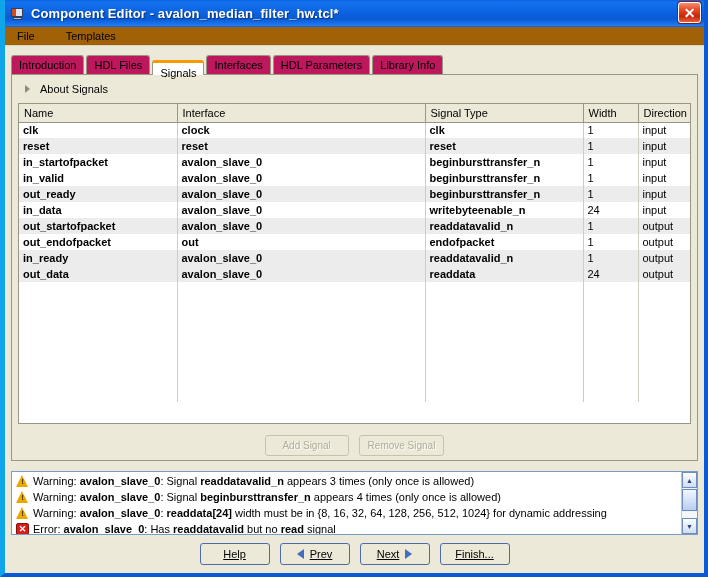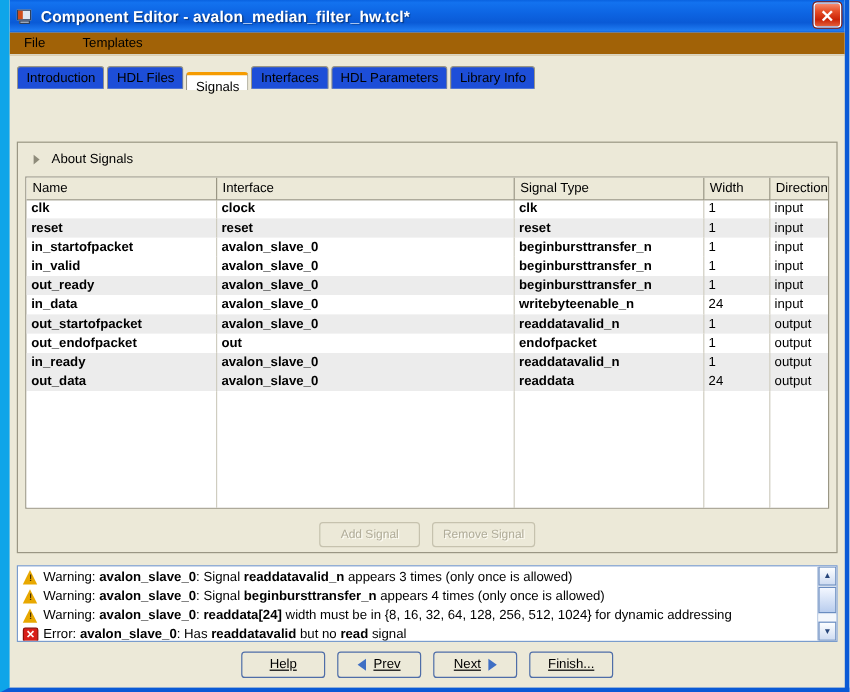--- a/index.html
+++ b/index.html
@@ -14,21 +14,21 @@
     -webkit-font-smoothing: none;
   }
 
   #app {
     position: relative;
     width: 708px;
     height: 577px;
     box-sizing: border-box;
     overflow: hidden;
     background: #ece9d8;
-    border-left: 8px solid #0ea5e9;
+    border-left: 5px solid #0ea5e9;
     border-right: 4px solid #0a5ad6;
     border-bottom: 4px solid #0a5ad6;
   }
 
   
   .titlebar {
     height: 27px;
     background: linear-gradient(180deg,#0a62e0 0%, #1372ef 8%, #0d64e2 42%, #0a5ad6 70%, #1f7cf2 95%, #0a5ad6 100%);
     display: flex;
     align-items: center;
@@ -112,21 +112,21 @@
     align-items: flex-end;
     position: relative;
     z-index: 3;
   }
   .tab {
     height: 19px;
     line-height: 18px;
     padding: 0 7px;
     margin-right: 2px;
     font-size: 11px;
-    background: #1d4ed8;
+    background: #be185d;
     border: 1px solid #9a9684;
     border-bottom: none;
     border-radius: 3px 3px 0 0;
     box-sizing: border-box;
     color: #000;
     white-space: nowrap;
   }
   .tab.active {
     height: 15px;
     line-height: 20px;
@@ -143,21 +143,20 @@
   
   .tabpanel {
     position: absolute;
     left: 6px; right: 6px;
     top: 74px;
     bottom: 112px;
     background: #ece9d8;
     border: 1px solid #9a9684;
     box-sizing: border-box;
     padding: 5px;
-    margin-top: 44px;
   }
 
   .about-row {
     display: flex;
     align-items: center;
     height: 18px;
     padding-left: 8px;
     margin-bottom: 6px;
   }
   .tri {

